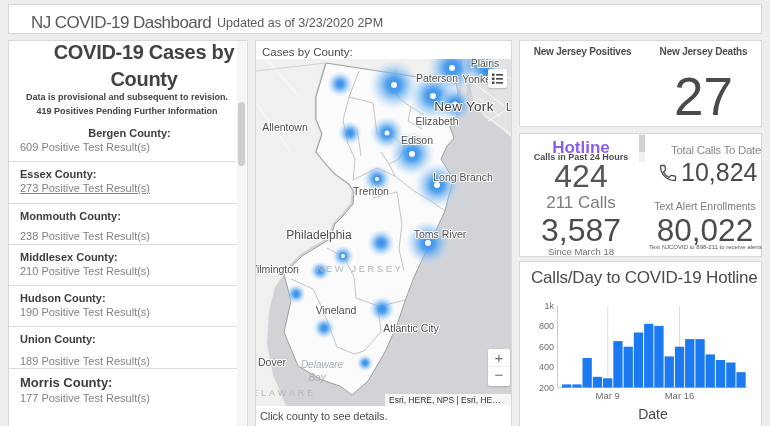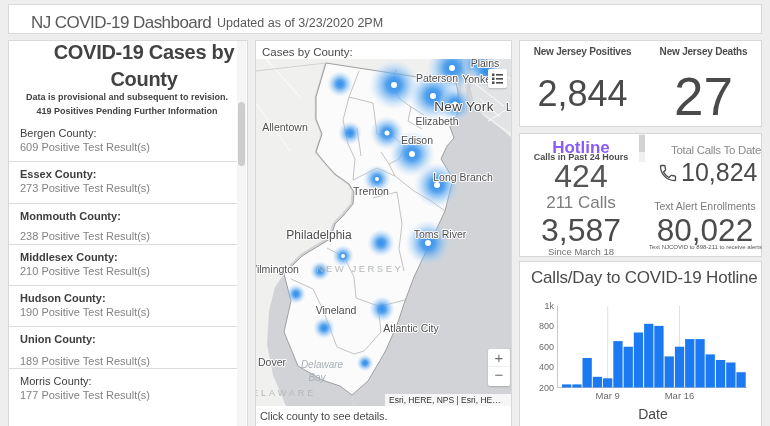--- a/index.html
+++ b/index.html
@@ -15,45 +15,45 @@
   <span class="abs" style="left:22px; top:8px; font-size:17px; color:#595959; letter-spacing:-0.55px; white-space:nowrap;">NJ COVID-19 Dashboard</span>
   <span class="abs" style="left:208px; top:11px; font-size:12.5px; color:#595959; white-space:nowrap;">Updated as of 3/23/2020 2PM</span>
 </div>
 
 <div class="panel" style="left:8px; top:40px; width:240px; height:387px;">
   <div class="abs" style="left:0; top:-2px; width:230px; text-align:center; font-size:20px; line-height:27px; letter-spacing:-0.3px; font-weight:bold; color:#424242;margin-left:20px;">COVID-19 Cases by County</div>
   <div class="abs" style="left:0; top:51px; width:236px; text-align:center; font-size:9px; font-weight:bold; color:#424242; white-space:nowrap;">Data is provisional and subsequent to revision.</div>
   <div class="abs" style="left:0; top:65px; width:236px; text-align:center; font-size:9px; font-weight:bold; color:#424242; white-space:nowrap;">419 Positives Pending Further Information</div>
   <div class="abs" style="left:0; top:80px; width:230px;">
     <div style="height:41.3px; border-bottom:1px solid #dcdcdc; padding:6px 0 0 11px;">
-      <div style="font-size:11px; font-weight:normal; color:#3d3d3d;">Bergen County:</div>
+      <div style="font-size:11px; font-weight:bold; color:#3d3d3d;text-align:center;">Bergen County:</div>
       <div style="font-size:11px; color:#828282; margin-top:2px;">609 Positive Test Result(s)</div>
     </div>
     <div style="height:41.3px; border-bottom:1px solid #dcdcdc; padding:6px 0 0 11px;">
       <div style="font-size:11px; font-weight:bold; color:#3d3d3d;">Essex County:</div>
-      <div style="font-size:11px; color:#828282; margin-top:2px;">273 Positive Test Result(s)</div>
+      <div style="font-size:11px; color:#828282; margin-top:2px;text-decoration:underline;">273 Positive Test Result(s)</div>
     </div>
     <div style="height:41.3px; border-bottom:1px solid #dcdcdc; padding:6px 0 0 11px;">
       <div style="font-size:11px; font-weight:bold; color:#3d3d3d;">Monmouth County:</div>
       <div style="font-size:11px; color:#828282; margin-top:8px;">238 Positive Test Result(s)</div>
     </div>
     <div style="height:41.3px; border-bottom:1px solid #dcdcdc; padding:6px 0 0 11px;">
       <div style="font-size:11px; font-weight:bold; color:#3d3d3d;">Middlesex County:</div>
       <div style="font-size:11px; color:#828282; margin-top:2px;">210 Positive Test Result(s)</div>
     </div>
     <div style="height:41.3px; border-bottom:1px solid #dcdcdc; padding:6px 0 0 11px;">
       <div style="font-size:11px; font-weight:bold; color:#3d3d3d;">Hudson County:</div>
       <div style="font-size:11px; color:#828282; margin-top:2px;">190 Positive Test Result(s)</div>
     </div>
     <div style="height:41.3px; border-bottom:1px solid #dcdcdc; padding:6px 0 0 11px;">
       <div style="font-size:11px; font-weight:bold; color:#3d3d3d;">Union County:</div>
       <div style="font-size:11px; color:#828282; margin-top:10px;">189 Positive Test Result(s)</div>
     </div>
     <div style="height:42px; padding:6px 0 0 11px;">
-      <div style="font-size:11px; font-weight:normal; color:#3d3d3d;">Morris County:</div>
+      <div style="font-size:13px; font-weight:bold; color:#3d3d3d;">Morris County:</div>
       <div style="font-size:11px; color:#828282; margin-top:2px;">177 Positive Test Result(s)</div>
     </div>
   </div>
 
   <div class="abs" style="right:1px; top:0; width:9px; height:385px; background:#f5f5f5;"></div>
   <div class="abs" style="right:2px; top:61px; width:7px; height:64px; background:#cdcdcd; border-radius:4px;"></div>
 </div>
 
 <div class="panel" style="left:255px; top:40px; width:257px; height:387px;">
   <div class="abs" style="left:6px; top:5px; font-size:11.5px; color:#4a4a4a;">Cases by County:</div>
@@ -192,21 +192,20 @@
   </div>
 
   <div style="position:absolute; left:129px; top:335px; width:148px; height:12px; background:rgba(255,255,255,0.8); font-size:8.5px; line-height:12px; color:#323232; padding-left:4px;">Esri, HERE, NPS | Esri, HE…</div>
   </div>
   <div class="abs" style="left:4px; top:369px; font-size:11px; color:#4a4a4a; letter-spacing:-0.1px;">Click county to see details.</div>
 </div>
 
 <div class="panel" style="left:519px; top:40px; width:243px; height:87px;">
   <div class="abs" style="left:0; top:5px; width:125px; text-align:center; font-size:10px; font-weight:bold; color:#4c4c4c; letter-spacing:-0.2px; white-space:nowrap;">New Jersey Positives</div>
   <div class="abs" style="left:125px; top:5px; width:117px; text-align:center; font-size:10px; font-weight:bold; color:#4c4c4c; letter-spacing:-0.2px; white-space:nowrap;">New Jersey Deaths</div>
-  <div class="abs" style="left:0; top:32px; width:125px; text-align:center; font-size:36px; color:#4a4a4a; white-space:nowrap;">2,844</div>
   <div class="abs" style="left:125px; top:25px; width:117px; text-align:center; font-size:53px; color:#4a4a4a; white-space:nowrap;">27</div>
 </div>
 
 <div class="panel" style="left:519px; top:133px; width:243px; height:124px;">
 
   <div class="abs" style="left:0; top:4px; width:122px; text-align:center; font-size:17px; font-weight:bold; color:#8b5cf6; white-space:nowrap;">Hotline</div>
   <div class="abs" style="left:0; top:18px; width:122px; text-align:center; font-size:9px; font-weight:bold; color:#4c4c4c; white-space:nowrap;">Calls in Past 24 Hours</div>
   <div class="abs" style="left:0; top:24px; width:122px; text-align:center; font-size:32px; color:#555555; white-space:nowrap;">424</div>
   <div class="abs" style="left:0; top:59px; width:122px; text-align:center; font-size:17px; color:#7d7d7d; white-space:nowrap;">211 Calls</div>
   <div class="abs" style="left:0; top:78px; width:122px; text-align:center; font-size:32px; color:#4c4c4c; white-space:nowrap;">3,587</div>

